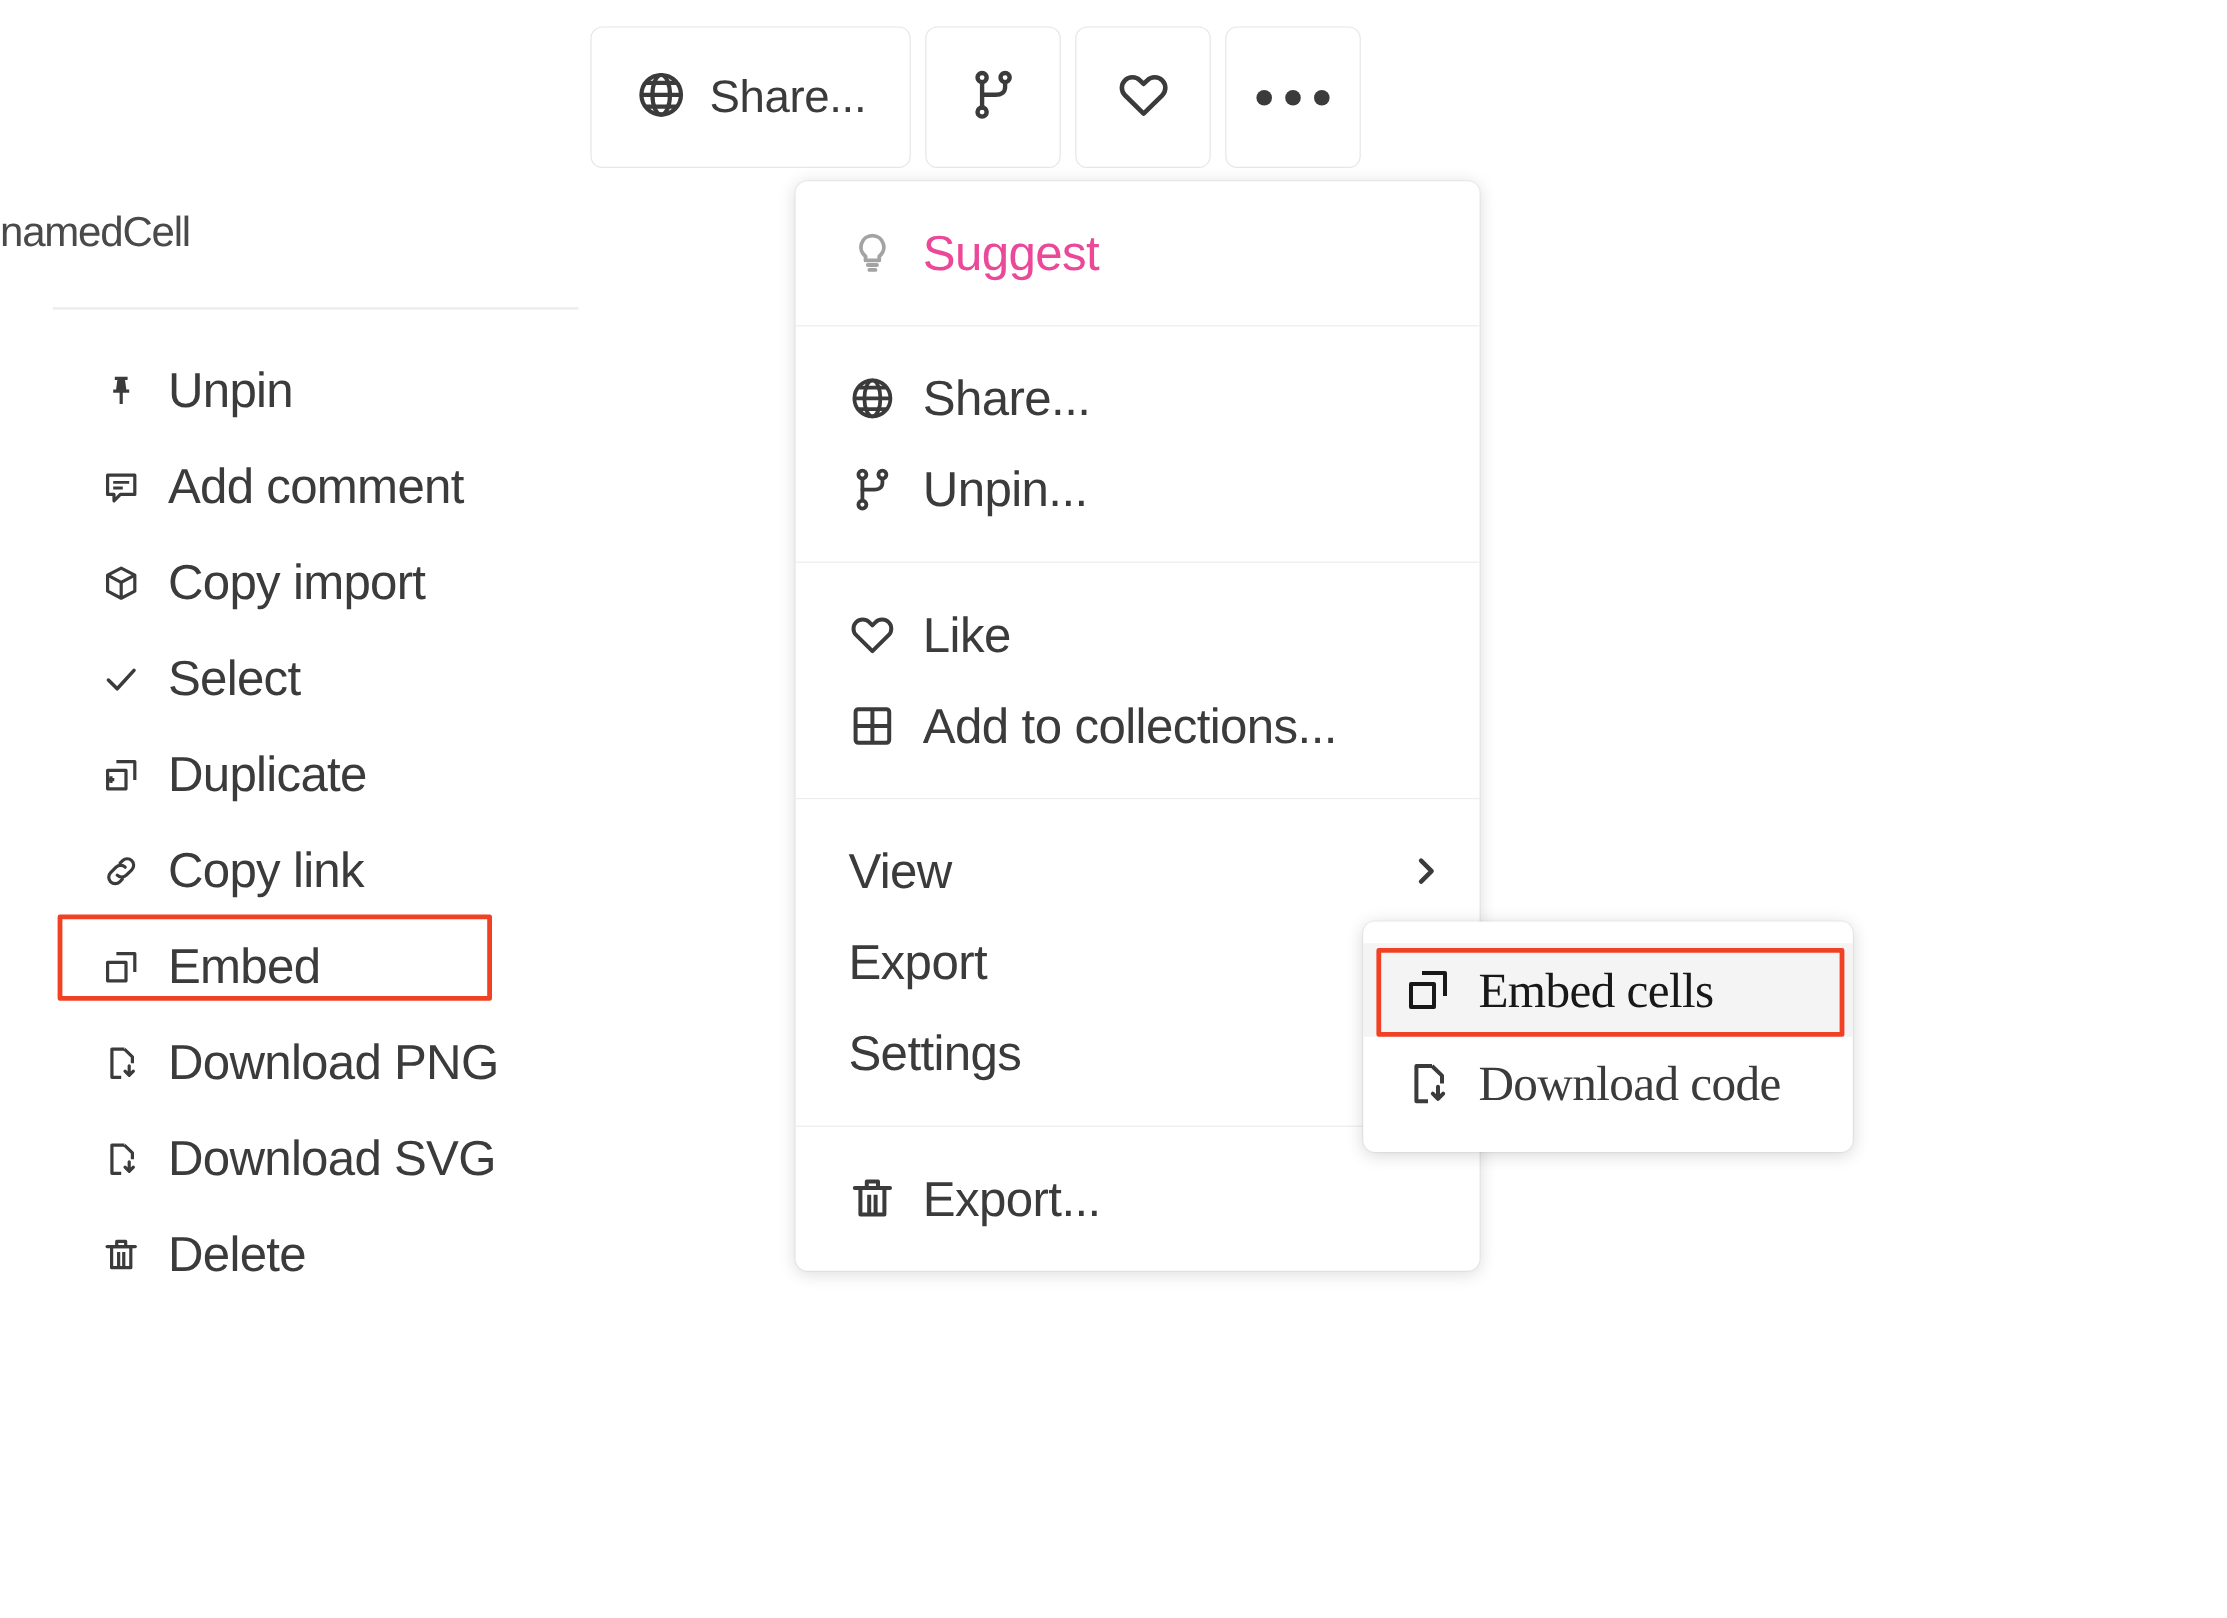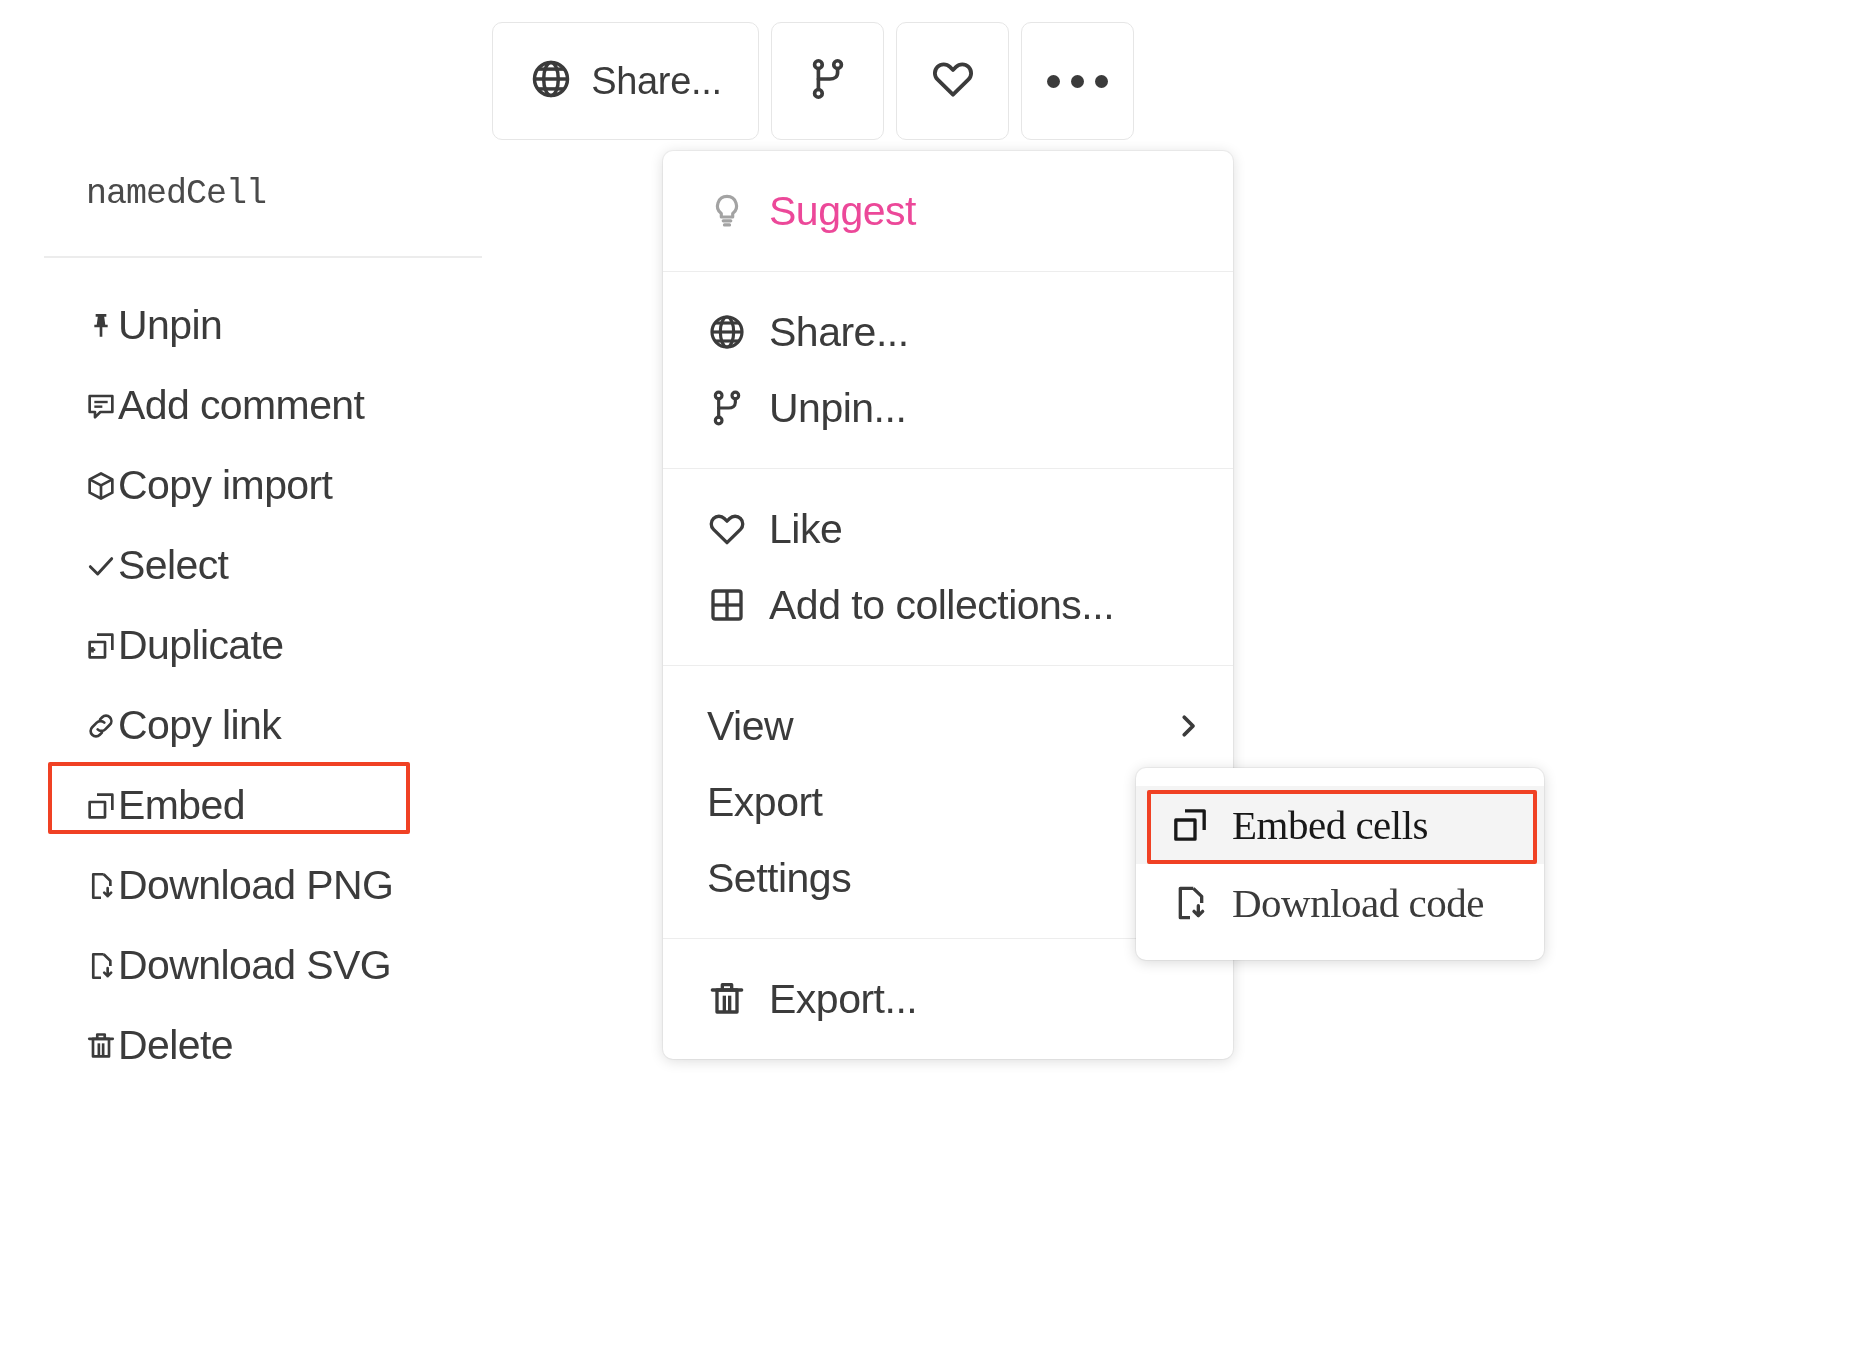--- a/index.html
+++ b/index.html
@@ -61,40 +61,40 @@
   }
 
   
   .left-panel {
     position: absolute;
     left: 0;
     top: 150px;
     width: 500px;
   }
   .left-title {
-    font-family: Liberation Mono, monospace;
+    font-family: Liberation Sans, sans-serif;
     font-size: 35px;
     color: #4a4a4a;
-    padding-left: 86px;
     padding-top: 24px;
     letter-spacing: -1px;
   }
   .left-divider {
     margin: 42px 0 0 44px;
     width: 438px;
     height: 1.5px;
     background: #ececec;
   }
   .left-items {
     margin-top: 28px;
   }
   .lmi {
     position: relative;
     display: flex;
     align-items: center;
+    gap: 22px;
     height: 80px;
     padding-left: 84px;
     cursor: pointer;
   }
   .lmi-label {
     font-size: 41px;
     letter-spacing: -0.6px;
     color: #3b3b3b;
   }
   .lmi-icon {

